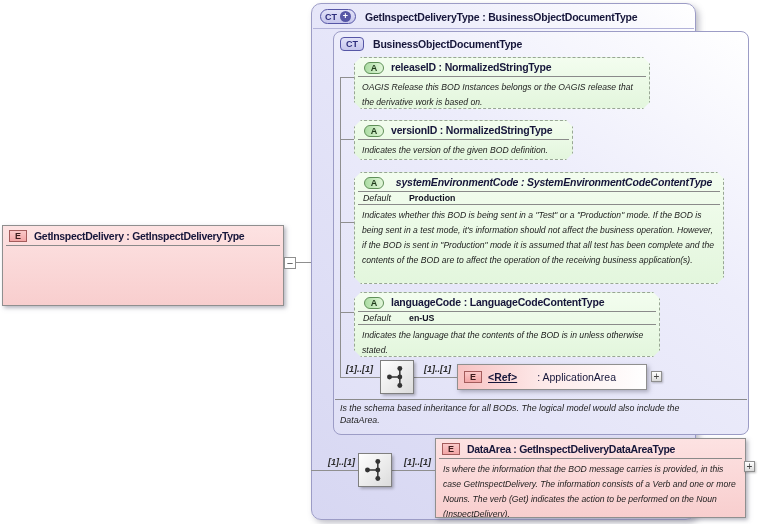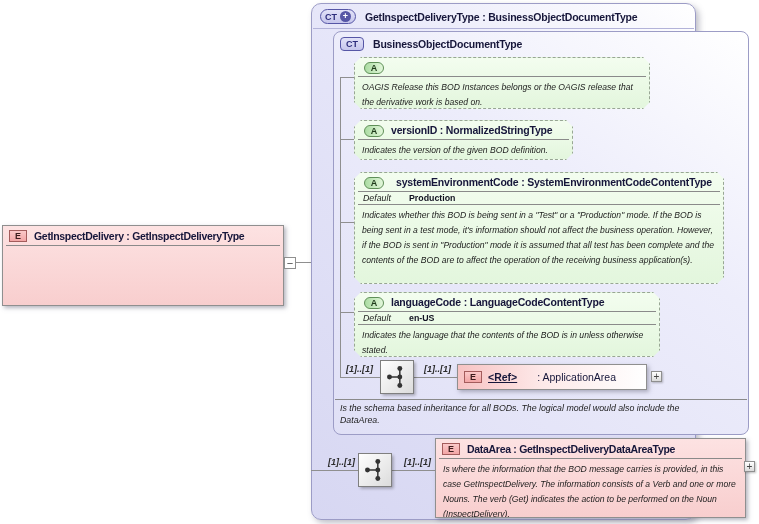--- a/index.html
+++ b/index.html
@@ -41,21 +41,21 @@
   .inner { position:absolute; left:21px; top:27px; width:416px; height:404px; border:1px solid #9c9cc6;
            border-radius:8px; background:linear-gradient(215deg,#ffffff 0%,#ededfb 40%,#e0e0f6 100%); }
   .inner-header { position:absolute; top:5px; left:6px; display:flex; align-items:center; gap:9px; }
 
   
   .attr-box { position:absolute; background:linear-gradient(180deg,#f3fdef,#e3f6dd); border:1px dashed #98a694;
               clip-path:polygon(7px 0,calc(100% - 7px) 0,100% 7px,100% calc(100% - 7px),calc(100% - 7px) 100%,7px 100%,0 calc(100% - 7px),0 7px);
               overflow:hidden; }
   .attr-title-row { display:flex; align-items:flex-start; gap:7px; padding:3px 6px 1px 9px; }
   .attr-title { font-weight:bold; font-size:10.5px; letter-spacing:-0.2px; line-height:13px; color:#16163a; }
-  .attr-title.center { text-align:center; flex:1; }
+  .attr-title.center { text-align:center; flex:1;font-style:italic; }
   .default-row { display:flex; align-items:baseline; padding:1px 20px 0 8px; }
   .default-label { font-style:italic; font-size:8.8px; color:#1c1c1c; width:46px; }
   .default-value { font-weight:bold; font-size:8.8px; color:#101020; }
 
   
   .card { position:absolute; font-size:9px; font-weight:bold; font-style:italic; color:#2b2b2b; white-space:nowrap; }
   .seq-icon { position:absolute; width:34px; height:34px; background:linear-gradient(135deg,#ffffff,#dcdcdc);
               border:1px solid #7f7f7f; box-shadow:1.5px 1.5px 3px rgba(0,0,0,.3);
               display:flex; align-items:center; justify-content:center; }
 
@@ -110,20 +110,21 @@
       <div class="vline" style="left:6px; top:45px; width:1px; height:300px;"></div>
       <div class="hline" style="left:6px; top:45px; width:14px; height:1px;"></div>
       <div class="hline" style="left:6px; top:107px; width:14px; height:1px;"></div>
       <div class="hline" style="left:6px; top:190px; width:14px; height:1px;"></div>
       <div class="hline" style="left:6px; top:280px; width:14px; height:1px;"></div>
       <div class="hline" style="left:6px; top:345px; width:117px; height:1px;"></div>
 
       <div class="attr-box" style="left:20px; top:25px; width:296px; height:52px;">
         <div class="attr-title-row">
           <span class="badge-a">A</span>
+          <span class="attr-title">releaseID : NormalizedStringType</span>
         </div>
         <div class="sep"></div>
         <div class="desc">OAGIS Release this BOD Instances belongs or the OAGIS release that the derivative work is based on.</div>
       </div>
 
       <div class="attr-box" style="left:20px; top:88px; width:219px; height:40px;">
         <div class="attr-title-row">
           <span class="badge-a">A</span>
           <span class="attr-title">versionID : NormalizedStringType</span>
         </div>

